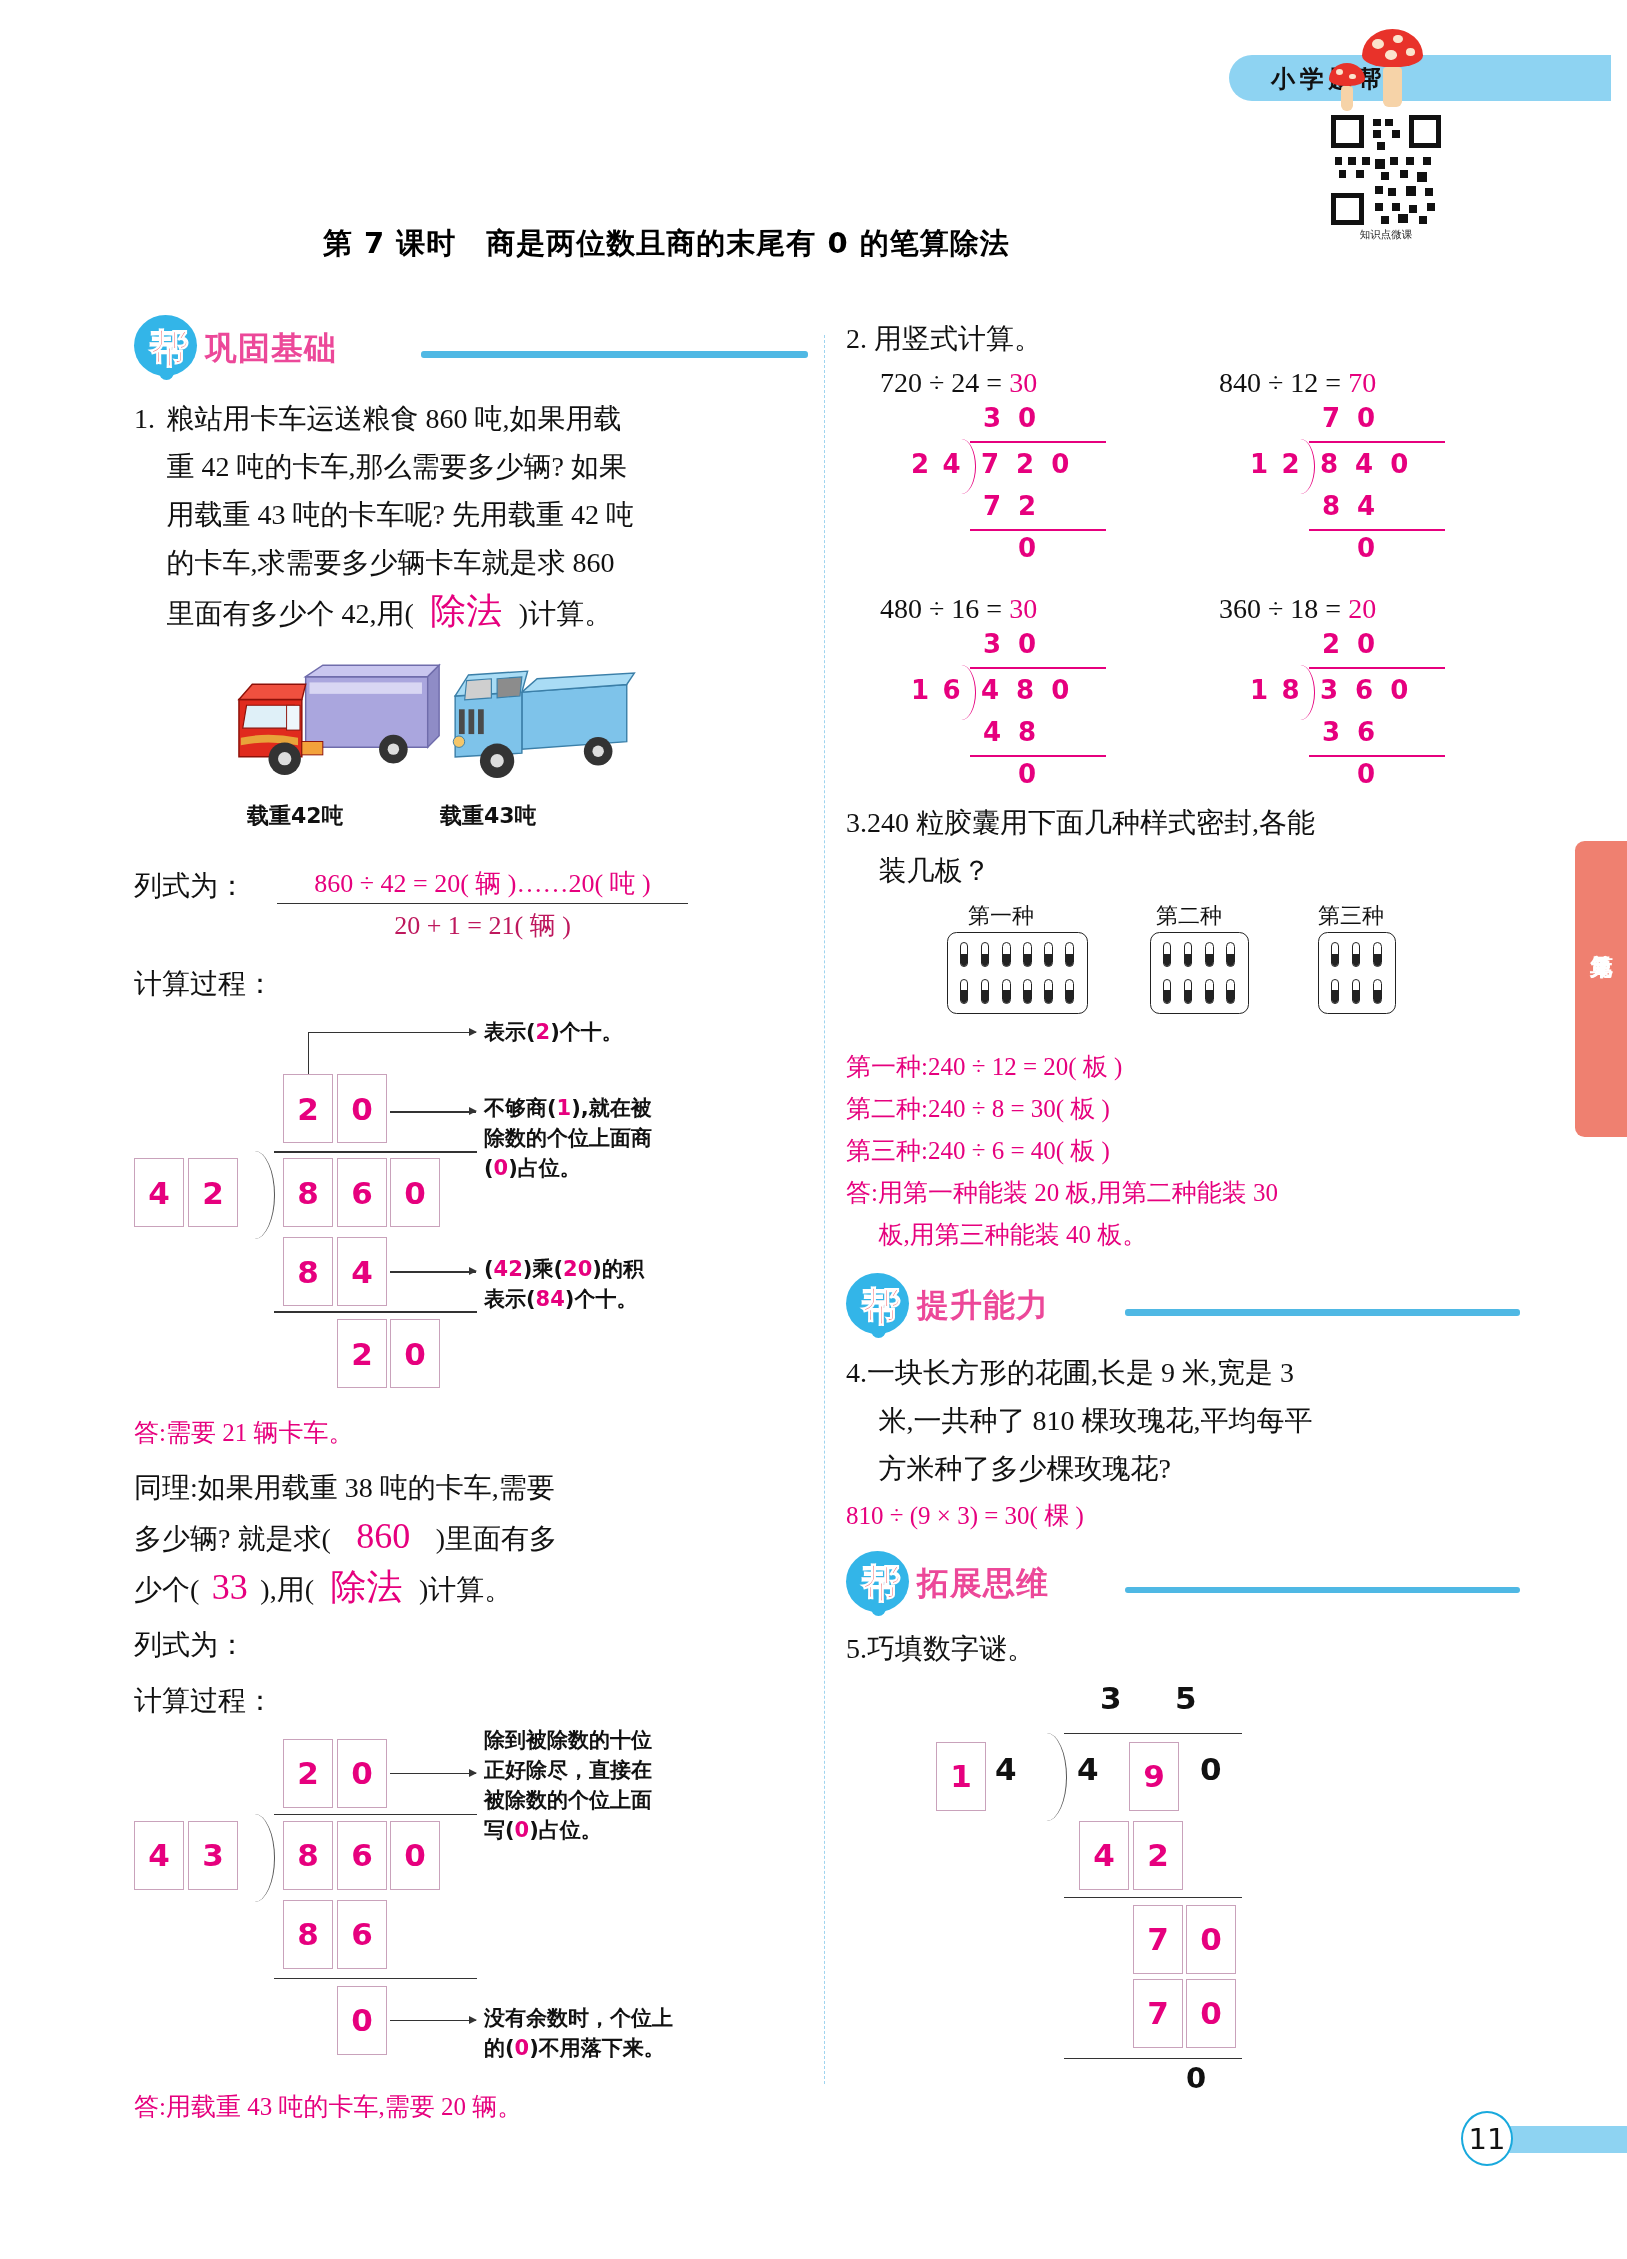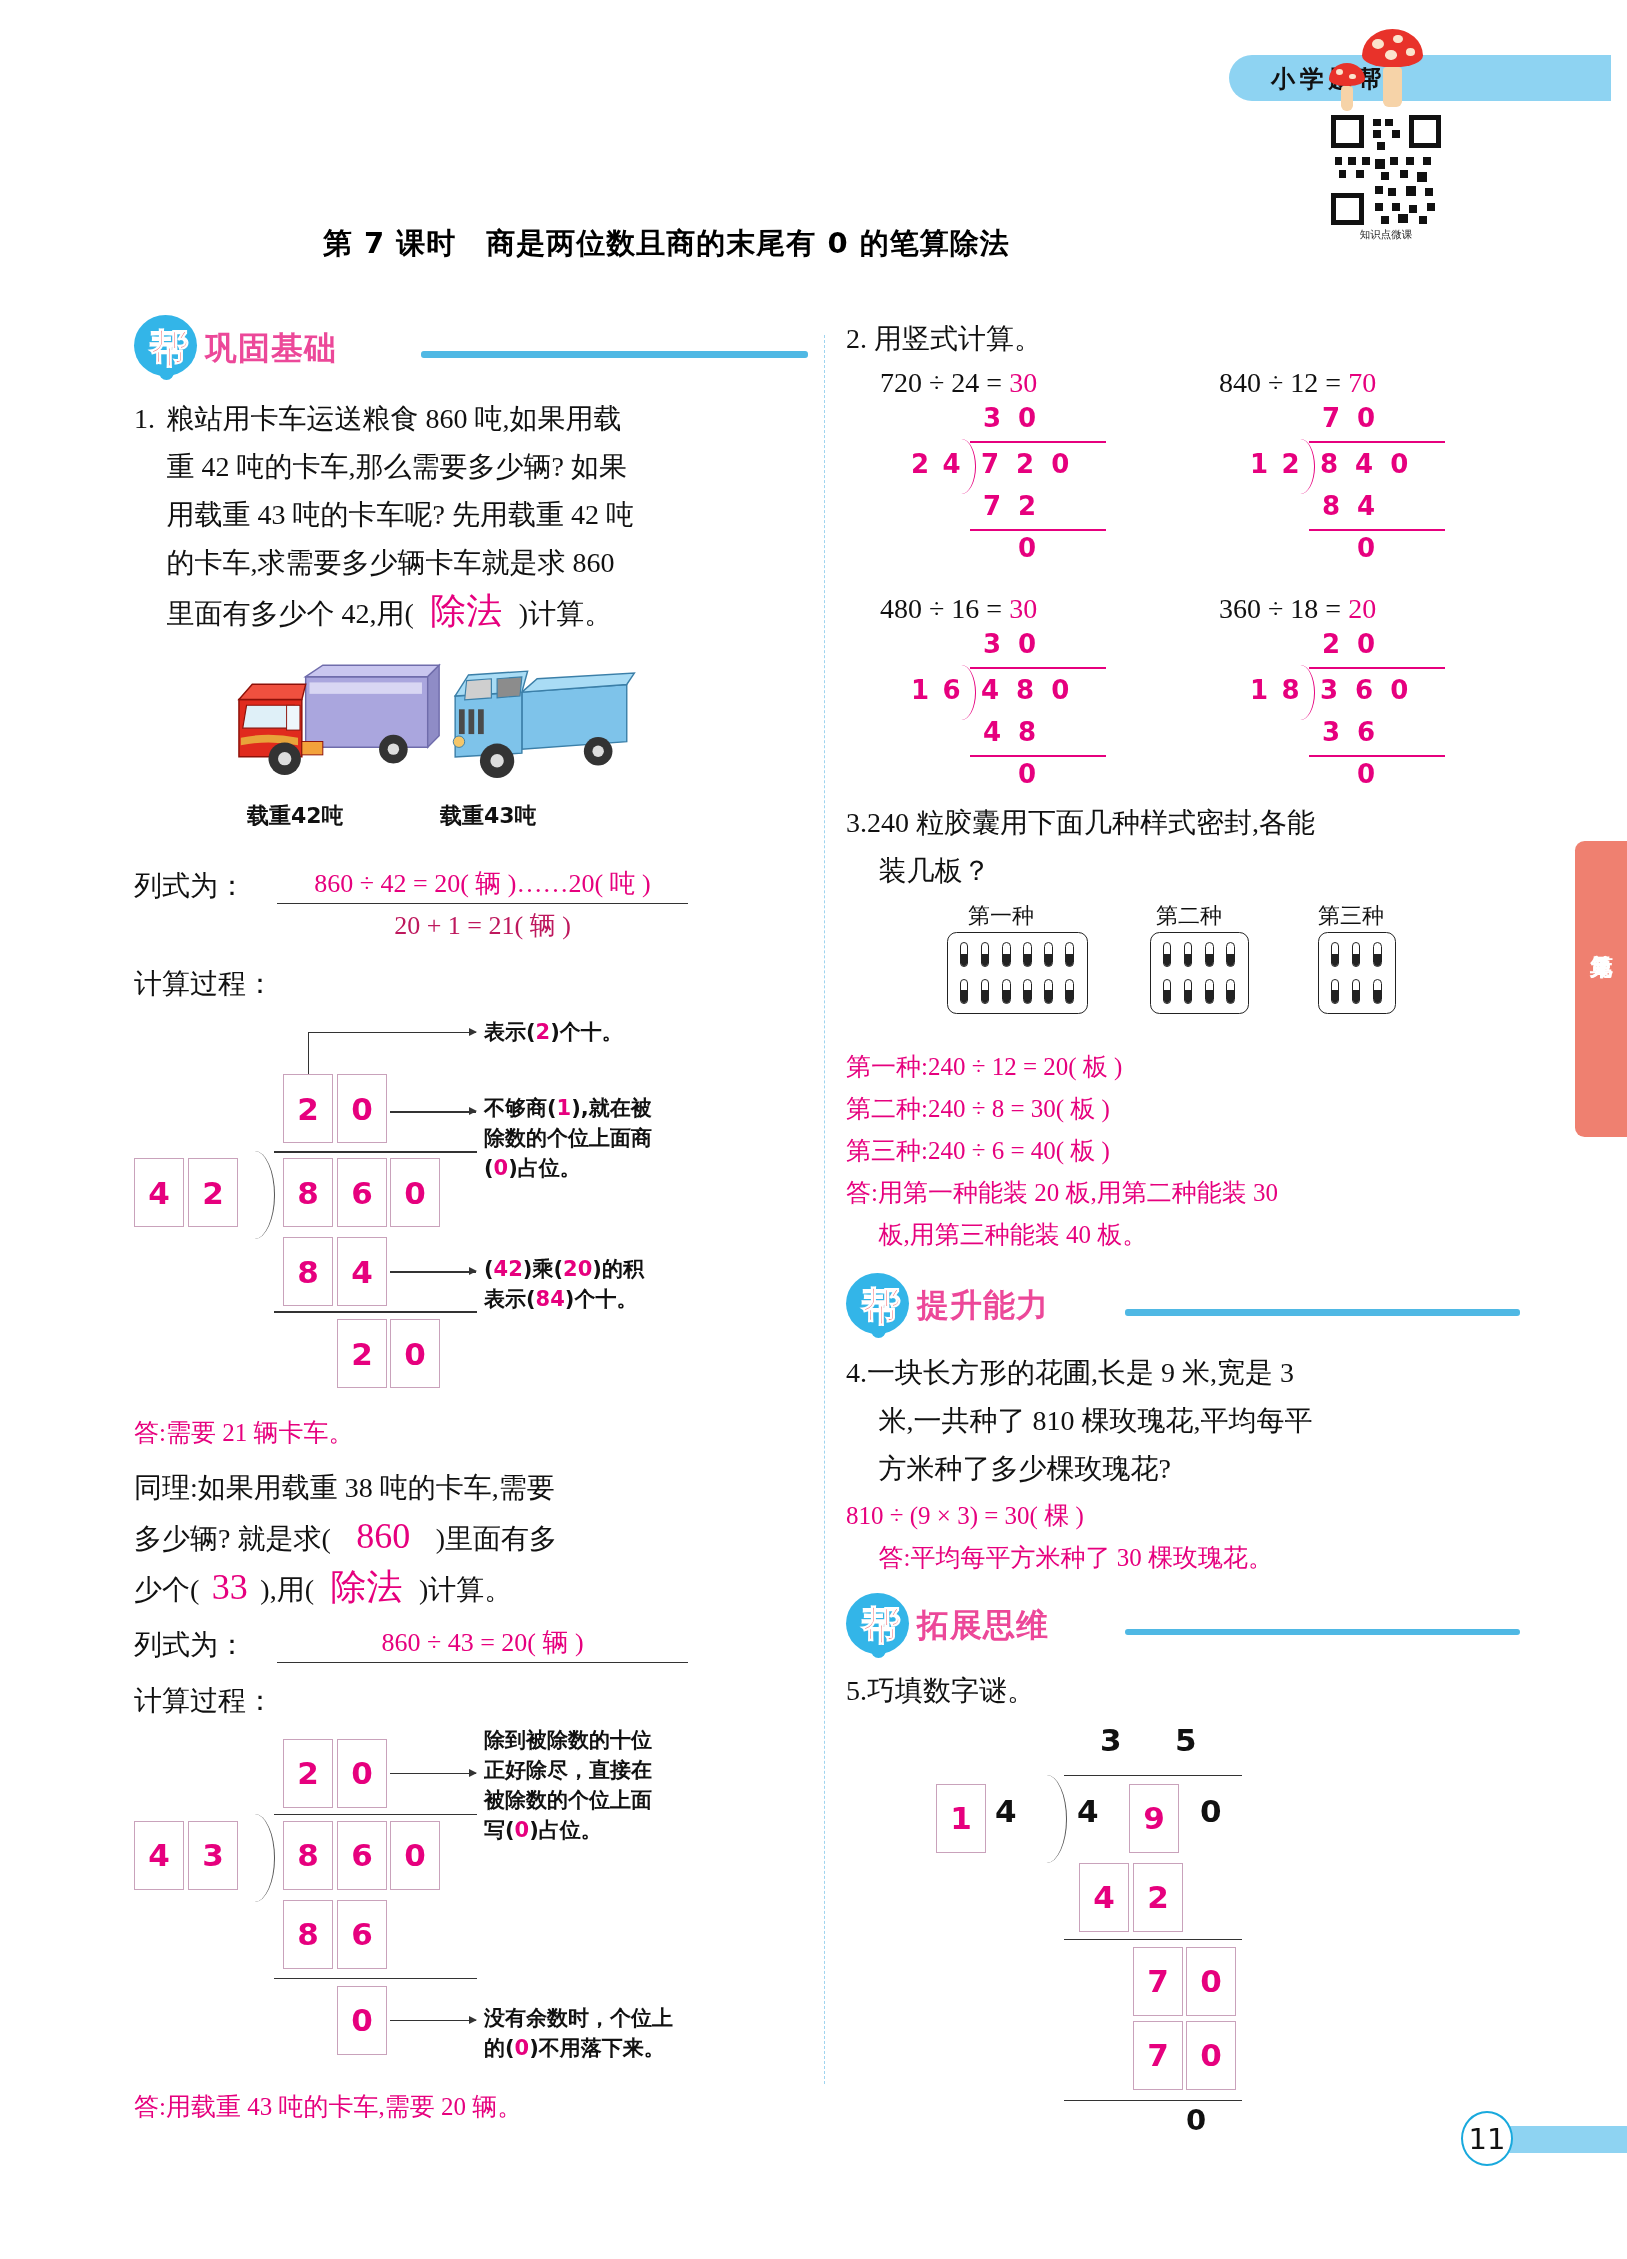--- a/index.html
+++ b/index.html
@@ -378,21 +378,20 @@
     <div class="ans" style="margin-top:82px;">答:需要 21 辆卡车。</div>
 
     <div class="q" style="margin-top:9.6px;">
       <span>同理:如果用载重 38 吨的卡车,需要</span><br>
       <span><span>多少辆?  就是求(</span><span class="blank ans-serif">860</span><span>)里面有多</span></span><br>
       <span><span>少个(</span><span class="blank sm ans-serif">33</span><span>),用(</span><span class="blank ans-serif">除法</span><span>)计算。</span></span>
     </div>
 
     <div style="margin-top:7.6px;position:relative;height:50px;">
       <span class="q" style="position:absolute;left:0;top:0;">列式为：</span>
-      <span class="uline" style="position:absolute;left:143px;top:3.8px;">860 ÷ 43 = 20( 辆 )</span>
     </div>
 
     <div class="q" style="margin-top:5.7px;">计算过程：</div>
 
     <div class="divdiag" style="height:315px;margin-top:13.4px;">
       <div class="cell" style="left:149px;top:0px;">2</div>
       <div class="cell" style="left:203px;top:0px;">0</div>
       <div class="arrow" style="left:256px;top:34px;width:86px;"></div>
       <div class="note" style="left:350px;top:-13.4px;">
         <span>除到被除数的十位</span><br>
@@ -558,21 +557,20 @@
       <div class="sec-text">提升能力</div>
       <div class="sec-rule r2"></div>
     </div>
 
     <div class="q" style="margin-top:9.6px;">
       <span>4.</span><span>一块长方形的花圃,长是 9 米,宽是 3</span><br>
       <span class="indent">米,一共种了 810 棵玫瑰花,平均每平</span>
       <span class="indent">方米种了多少棵玫瑰花?</span>
     </div>
     <div class="ans" style="margin-top:1.9px;">810 ÷ (9 × 3) = 30( 棵 )</div>
-    <div class="ans indent">答:平均每平方米种了 30 棵玫瑰花。</div>
 
     <div class="sec-head" style="margin-top:13.4px;">
       <div class="sec-badge"></div>
       <div class="sec-bang">帮</div>
       <div class="sec-text">拓展思维</div>
       <div class="sec-rule r3"></div>
     </div>
 
     <div class="q" style="margin-top:7.6px;">
       <span>5.</span><span>巧填数字谜。</span>

